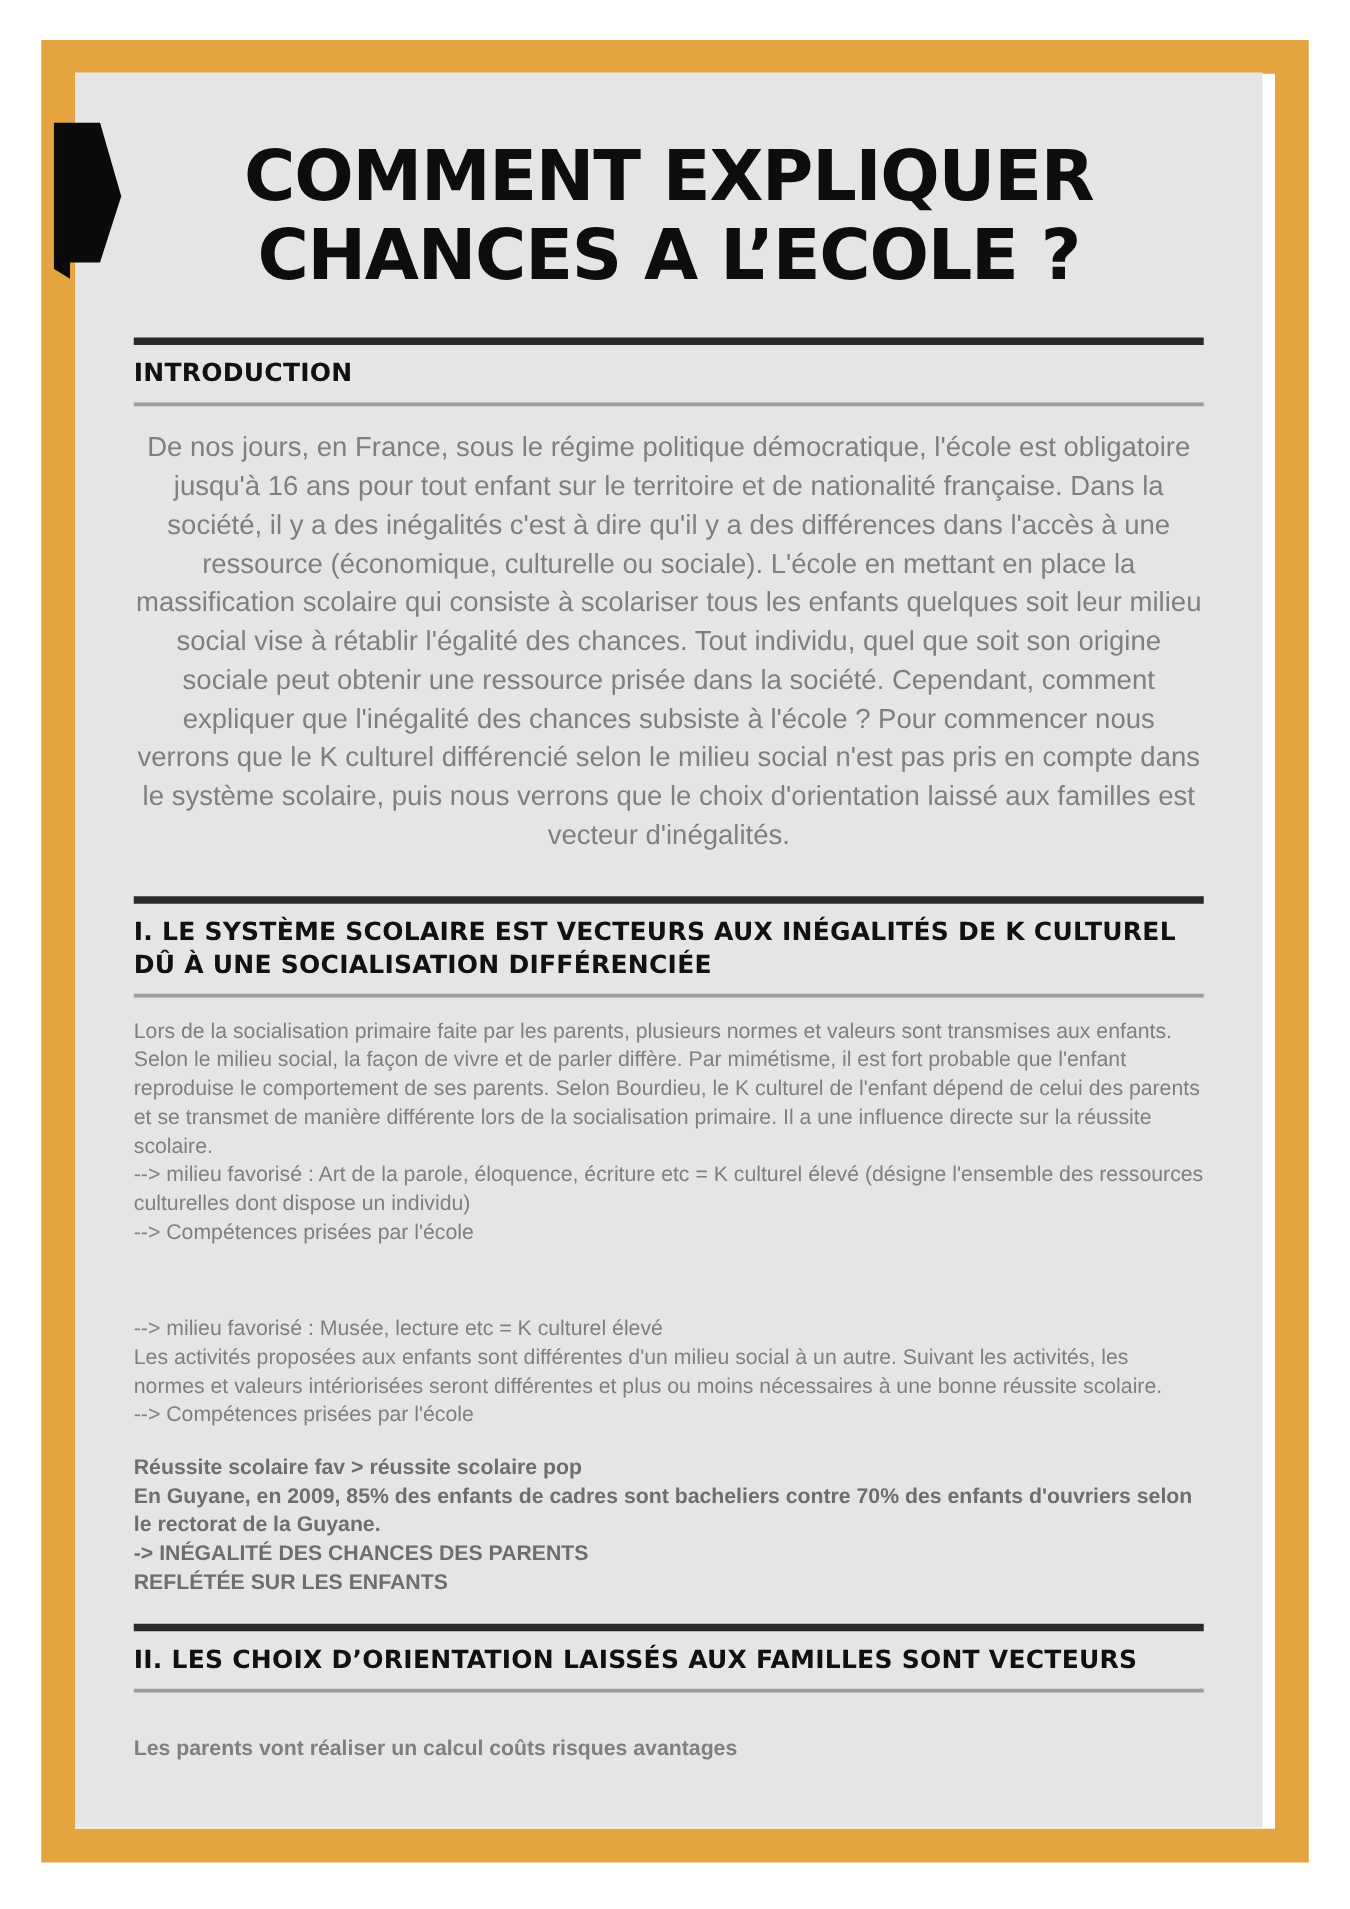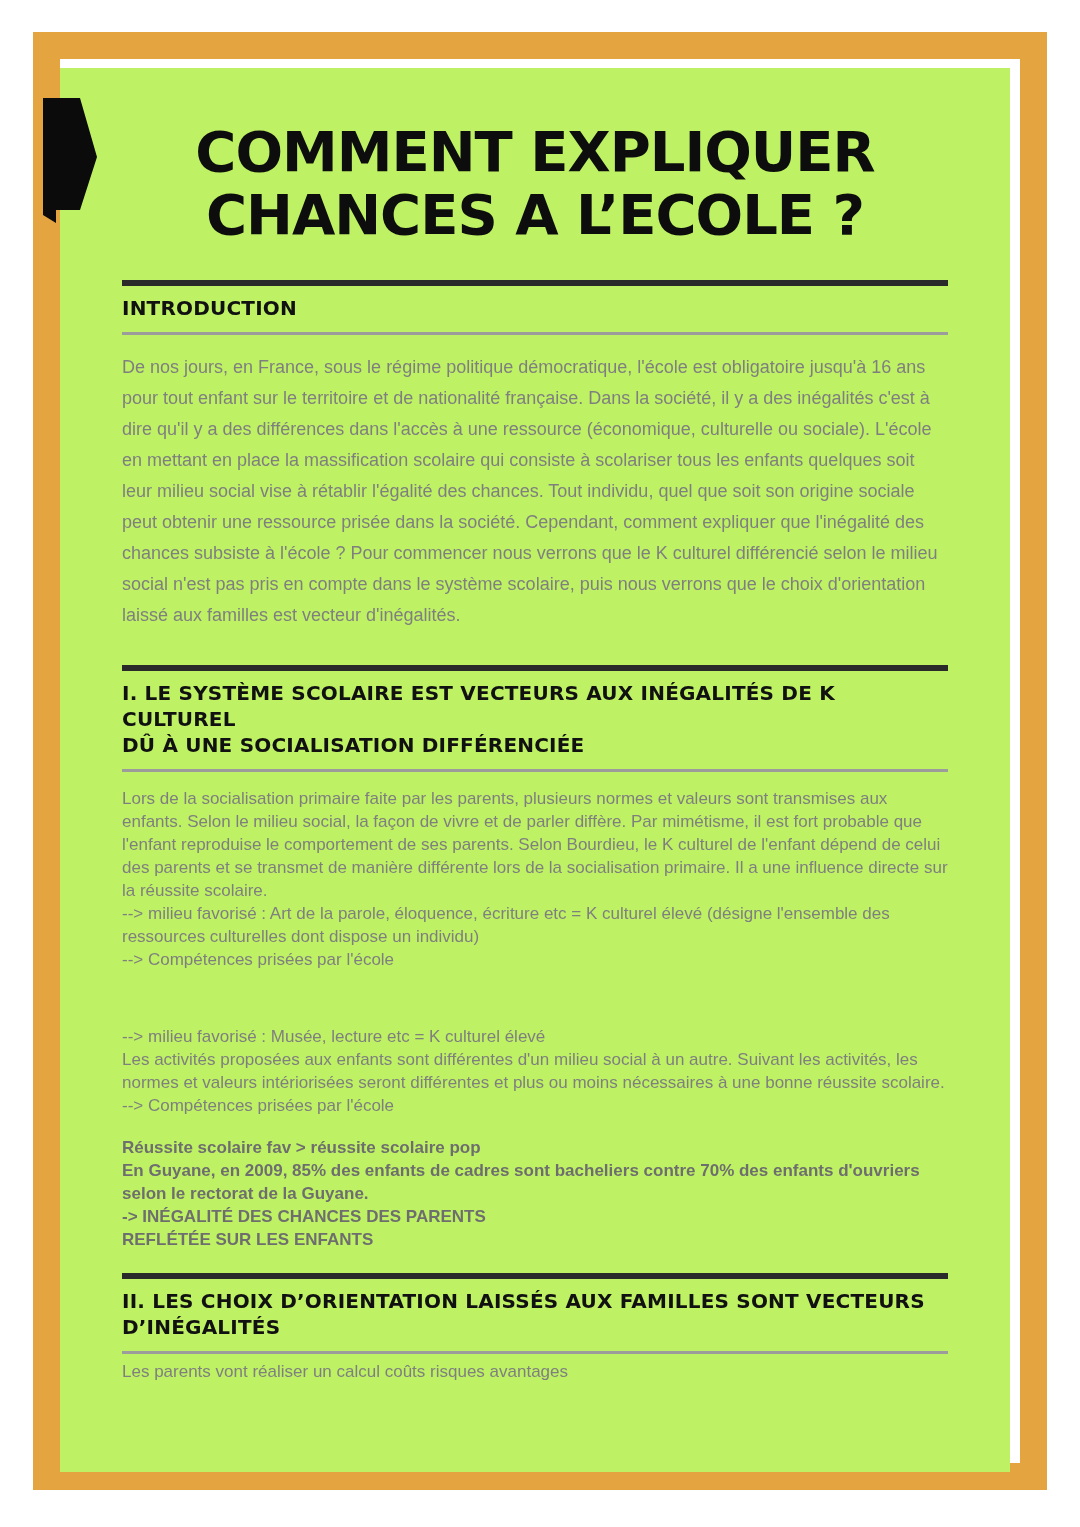--- a/index.html
+++ b/index.html
@@ -19,25 +19,25 @@
     background:#ffffff;
   }
   .bookmark {
     position:absolute;
     left:43px; top:98px;
     width:55px; height:126px;
     z-index:5;
   }
   .content {
     position:absolute;
-    left:60px; top:68px;
+    left:60px; top:58px;
     width:950px; height:1404px;
     box-sizing:border-box;
-    padding:0 62px;
-    background:#bef264;
+    padding:0 47px;
+    background:#e5e5e5;
     overflow:hidden;
   }
   .doc-title {
     margin-top:52px;
     text-align:center;
     font-family:"DejaVu Sans", sans-serif;
     font-weight:bold;
     font-size:56px;
     line-height:63px;
     letter-spacing:-1px;
@@ -50,41 +50,42 @@
     font-family:"DejaVu Sans", sans-serif;
     font-weight:bold;
     color:#111111;
     font-size:20px;
     line-height:26px;
     margin:9px 0 11px 0;
     letter-spacing:0.2px;
   }
   .intro-para {
     margin-top:17px;
+    text-align:center;
     color:#7f7f7f;
-    font-size:18px;
+    font-size:22px;
     line-height:31px;
   }
   .sec-para {
     text-align:left;
     color:#7f7f7f;
     font-size:17px;
     line-height:23px;
   }
   .sec-para.first { margin-top:15px; }
   .sec-para.gap   { margin-top:54px; }
   .bold-block {
     margin-top:19px;
     font-weight:bold;
     color:#6e6e6e;
     font-size:17px;
     line-height:23px;
   }
   .heading-block.sec2 { margin-top:22px; }
-  .final-line { margin-top:6px; }
+  .final-line { margin-top:33px;font-weight:bold; }
 </style>
 </head>
 <body>
 
 <div class="page">
 
   <div class="frame"></div>
 
   <svg class="bookmark" viewBox="0 0 55 126" xmlns="http://www.w3.org/2000/svg" aria-hidden="true">
     <polygon points="0,0 37,0 54,59 37,112 13,112 13,125 0,117" fill="#0b0b0b"></polygon>
@@ -130,21 +131,20 @@
       <div>Réussite scolaire fav &gt; réussite scolaire pop</div>
       <div>En Guyane, en 2009, 85% des enfants de cadres sont bacheliers contre 70% des enfants d'ouvriers selon le rectorat de la Guyane.</div>
       <div>-&gt; INÉGALITÉ DES CHANCES DES PARENTS</div>
       <div>REFLÉTÉE SUR LES ENFANTS</div>
     </div>
 
     <div class="heading-block sec2">
       <div class="bar-thick"></div>
       <div class="heading-text">
         <div>II. LES CHOIX D’ORIENTATION LAISSÉS AUX FAMILLES SONT VECTEURS</div>
-        <div>D’INÉGALITÉS</div>
       </div>
       <div class="bar-thin"></div>
     </div>
 
     <div class="sec-para final-line">Les parents vont réaliser un calcul coûts risques avantages</div>
 
   </div>
 </div>
 
 </body></html>

